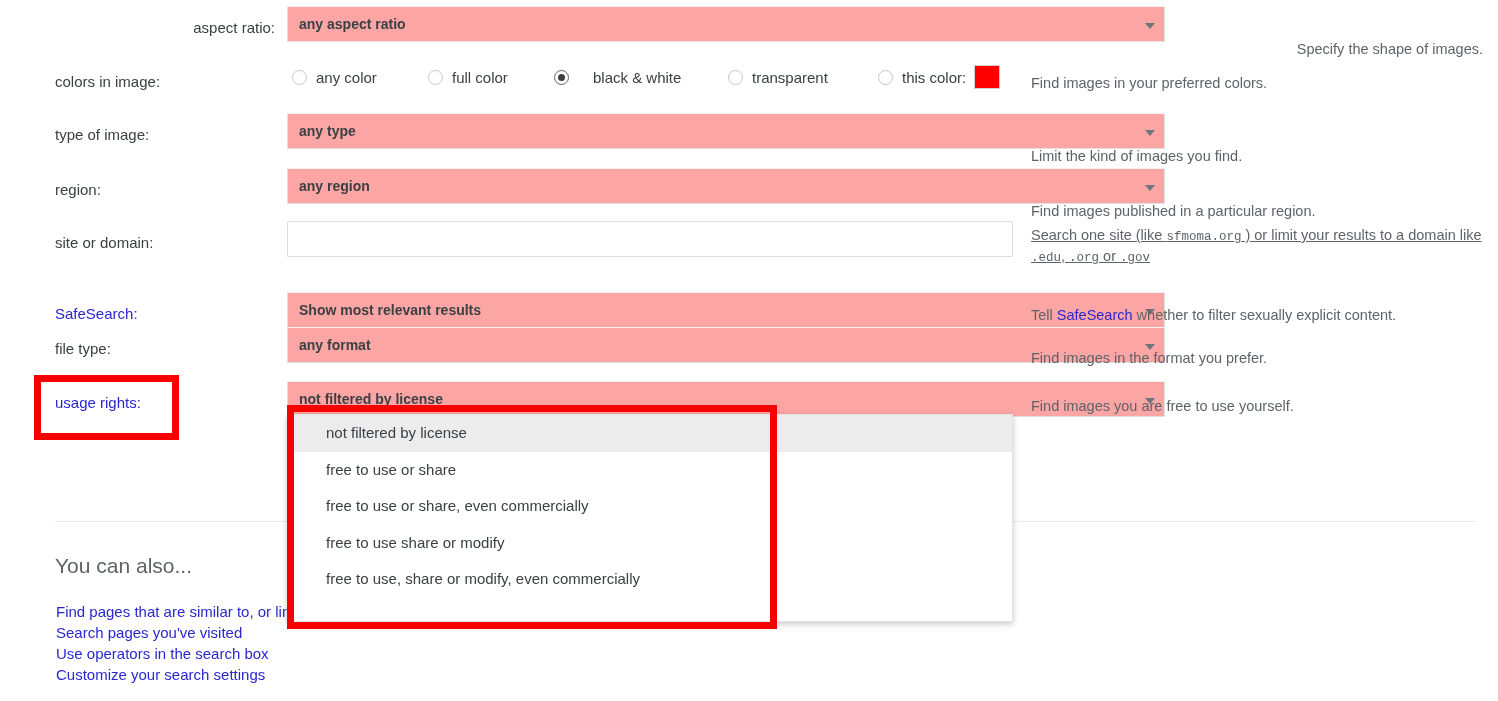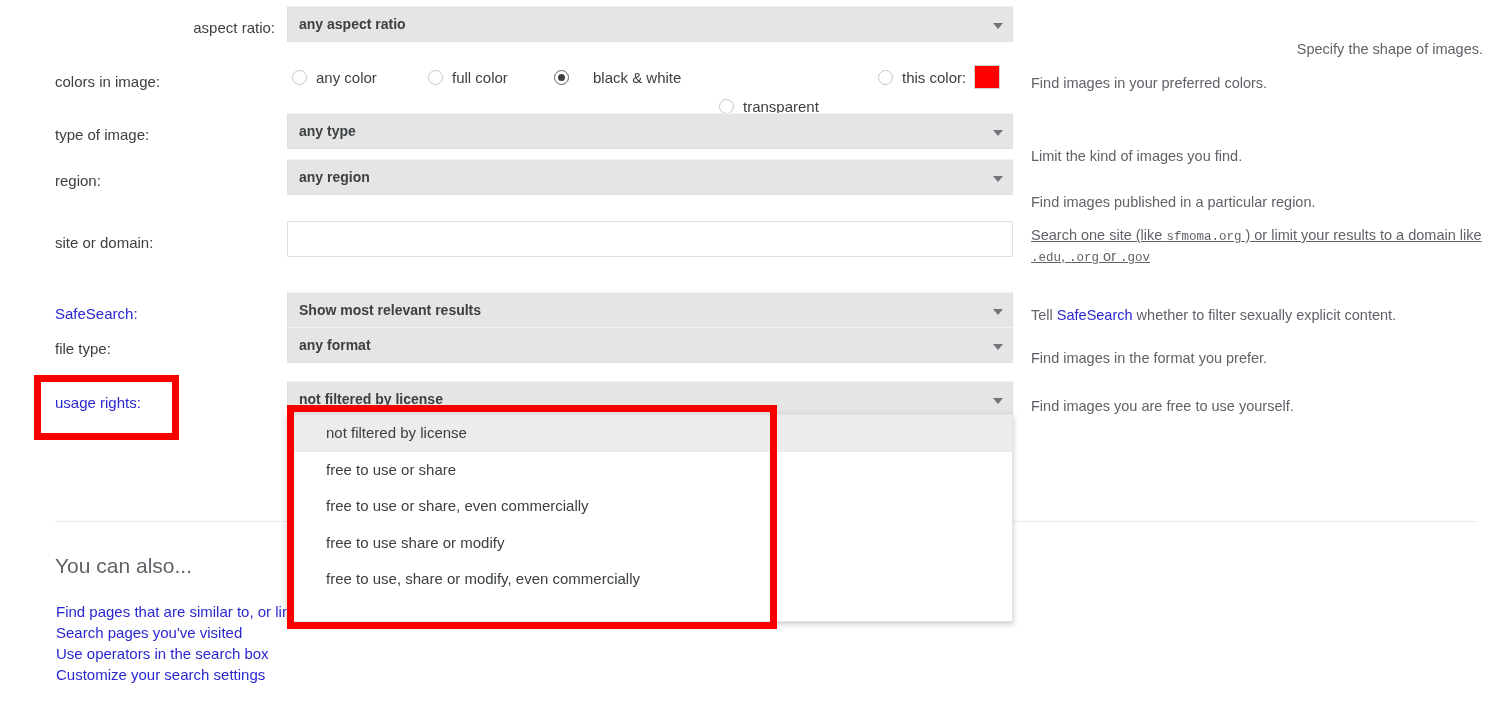--- a/index.html
+++ b/index.html
@@ -43,23 +43,23 @@
   }
   .row-label.link {
     color: #2a27cf;
   }
 
   
   .control {
     position: absolute;
     left: 287px;
     top: -12px;
-    width: 726px;
+    width: 878px;
     height: 36px;
-    background: #e5e5e5;
+    background: #fca5a5;
     border: 1px solid #e0e0e0;
     border-top-color: #f2f2f2;
     box-sizing: border-box;
     border-radius: 1px;
   }
   .control .value {
     position: absolute;
     left: 11px;
     top: 9px;
     font-size: 14px;
@@ -280,21 +280,21 @@
         <span class="radio-label">any color</span>
       </div>
       <div class="radio-item" style="left:136px;">
         <span class="radio"></span>
         <span class="radio-label">full color</span>
       </div>
       <div class="radio-item" style="left:262px;gap:15px;">
         <span class="radio checked"></span>
         <span class="radio-label">black &amp; white</span>
       </div>
-      <div class="radio-item" style="left:427px;margin-top:29px;">
+      <div class="radio-item" style="left:436px;">
         <span class="radio"></span>
         <span class="radio-label">transparent</span>
       </div>
       <div class="radio-item" style="left:586px;">
         <span class="radio"></span>
         <span class="radio-label">this color:</span>
         <span class="swatch"></span>
       </div>
     </div>
     <div class="desc" style="top:2px;">Find images in your preferred colors.</div>
@@ -302,21 +302,21 @@
 
   <div class="row" style="top:125px;">
     <div class="row-label">type of image:</div>
     <div class="control">
       <span class="value">any type</span>
       <span class="caret"></span>
     </div>
     <div class="desc" style="top:22px;">Limit the kind of images you find.</div>
   </div>
 
-  <div class="row" style="top:171px;">
+  <div class="row" style="top:180px;">
     <div class="row-label">region:</div>
     <div class="control">
       <span class="value">any region</span>
       <span class="caret"></span>
     </div>
     <div class="desc" style="top:22px;">Find images published in a particular region.</div>
   </div>
 
   <div class="row" style="top:233px;">
     <div class="row-label">site or domain:</div>

